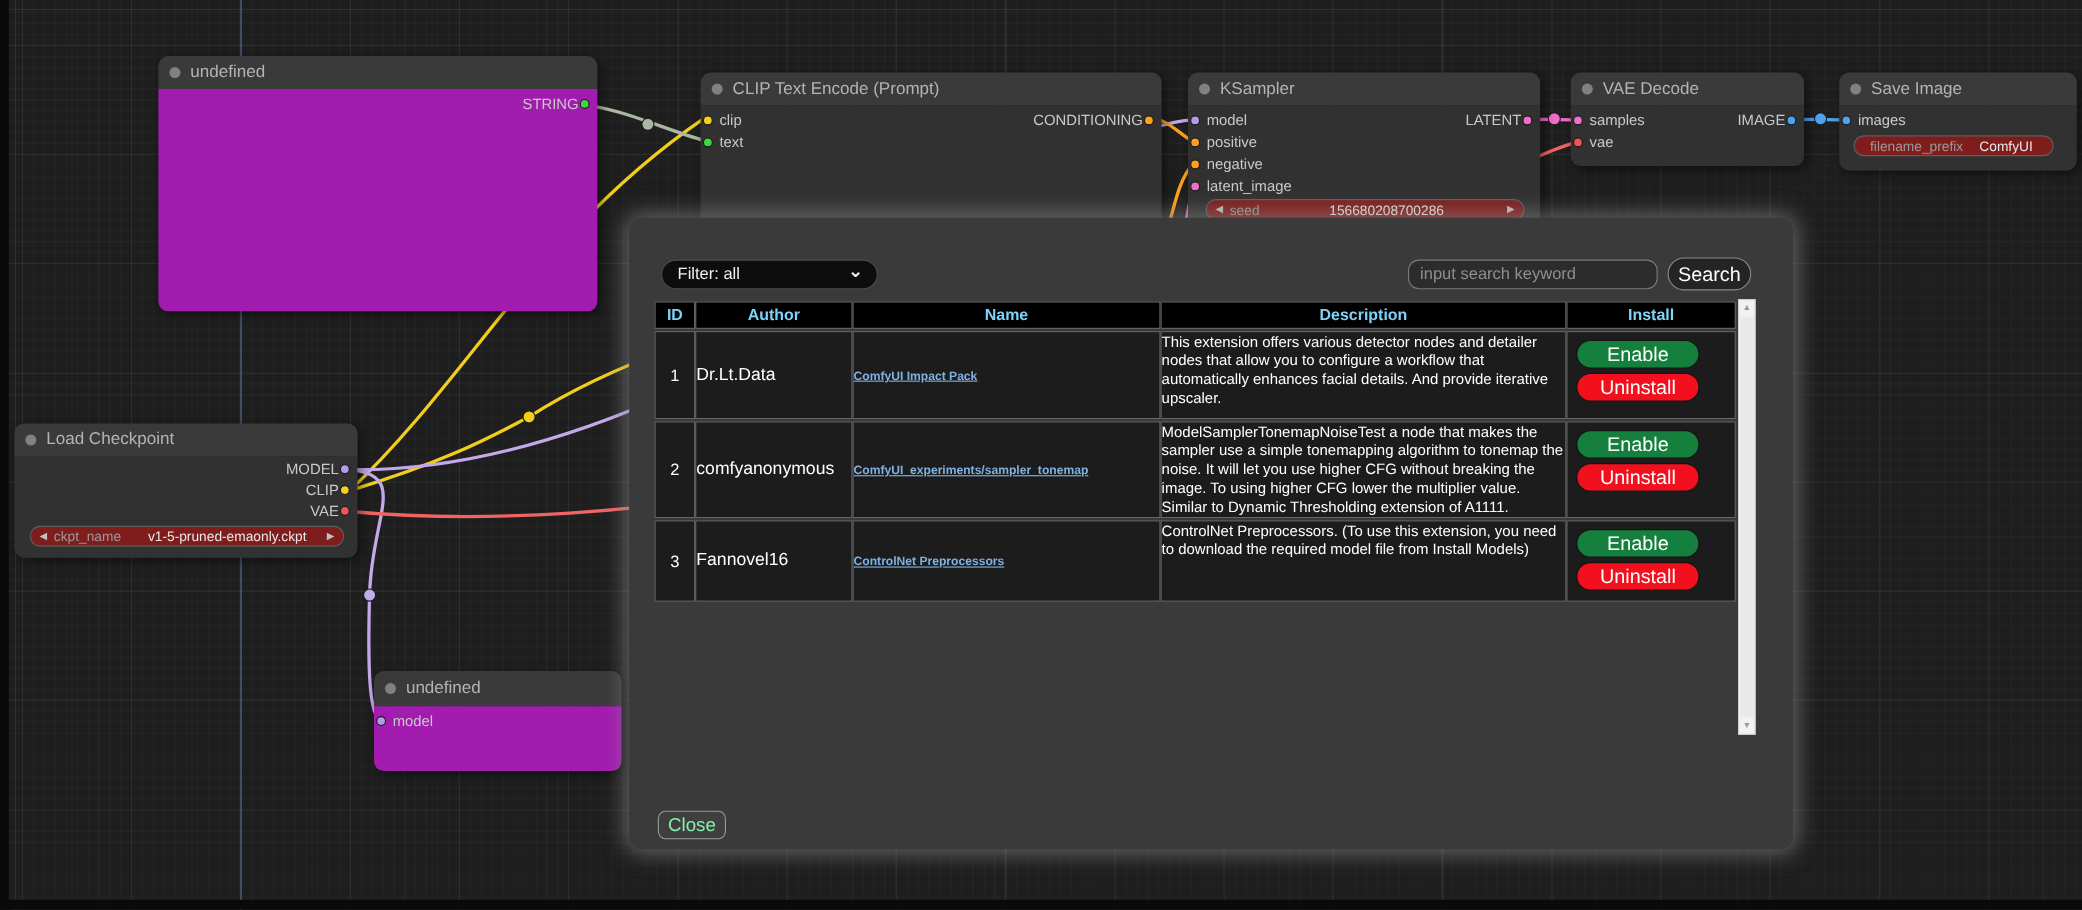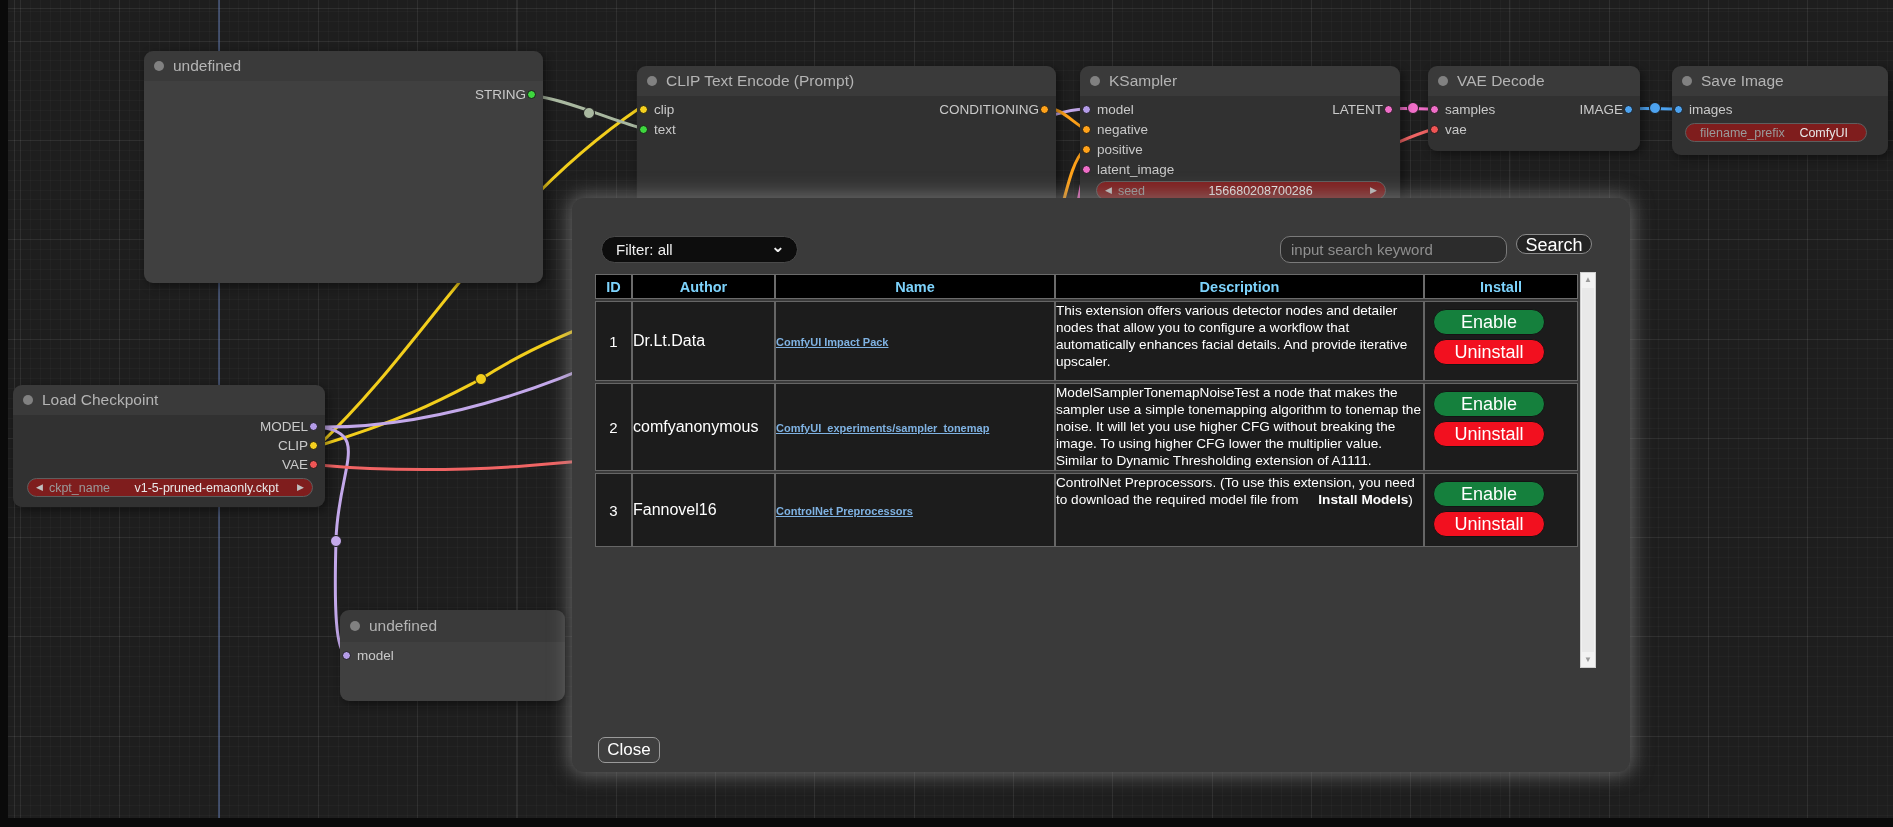--- a/index.html
+++ b/index.html
@@ -18,21 +18,21 @@
   .edge-left{position:absolute;left:0;top:0;width:8px;height:100%;background:#0a0a0a;z-index:5;}
   .edge-bottom{position:absolute;left:0;bottom:0;width:100%;height:9px;background:#0a0a0a;z-index:5;}
   svg.wires{position:absolute;left:0;top:0;z-index:2;}
 
   
   .node{position:absolute;z-index:3;border-radius:9px;box-shadow:3px 3px 10px rgba(0,0,0,0.45);}
   .ntitle{height:30px;background:#3a3a3a;border-radius:9px 9px 0 0;display:flex;align-items:center;padding:0 10px;}
   .tdot{width:10px;height:10px;border-radius:50%;background:#818181;margin-right:9px;flex:none;}
   .ttext{color:#b4b4b4;font-size:15.5px;white-space:nowrap;}
   .nbody{background:#313131;border-radius:0 0 9px 9px;padding-top:3px;position:relative;}
-  .nbody.red{background:#404040;}
+  .nbody.red{background:#a21caf;}
   .srow{position:relative;display:flex;align-items:center;height:20px;padding:0 17px;}
   .slabel{color:#c9c9c9;font-size:13.5px;white-space:nowrap;}
   .olabel{color:#c9c9c9;font-size:13.5px;margin-left:auto;white-space:nowrap;}
   .olabel.only{margin-left:auto;}
   .dot{position:absolute;width:9px;height:9px;border-radius:50%;border:1px solid #1a1a1a;box-sizing:border-box;top:50%;margin-top:-4.5px;}
   .din{left:2px;}
   .dout{right:7px;}
   .dot-model{background:#b49ce8;}
   .dot-orange{background:#ffa21a;}
   .dot-yellow{background:#f5d01e;}
@@ -51,47 +51,47 @@
   .dialog{position:absolute;left:572px;top:198px;width:1058px;height:574px;background:#3a3a3a;
     border-radius:12px;z-index:10;box-shadow:0 0 20px 3px rgba(140,140,140,0.65);}
   .filter-pill{position:absolute;left:29px;top:38px;width:197px;height:27px;background:#0d0d0d;
     border:1px solid #4a4a4a;border-radius:14px;display:flex;align-items:center;box-sizing:border-box;
     color:#f0f0f0;font-size:15px;padding:0 12px 0 14px;cursor:pointer;}
   .filter-pill .chev{margin-left:auto;font-size:17px;font-weight:bold;line-height:10px;margin-top:-6px;}
   .search-input{position:absolute;left:708px;top:38px;width:227px;height:27px;box-sizing:border-box;
     background:#2c2c2c;border:1px solid #7a7a7a;border-radius:10px;color:#ddd;font-size:15px;
     padding:0 10px;outline:none;font-family:inherit;}
   .search-input::placeholder{color:#8f8f8f;}
-  .search-btn{position:absolute;left:944px;top:36px;width:76px;height:20px;background:#242424;
+  .search-btn{position:absolute;left:944px;top:36px;width:76px;height:30px;background:#242424;
     border:1.5px solid #8a8a8a;border-radius:15px;color:#fff;font-size:18px;font-family:inherit;cursor:pointer;padding:0;}
   .table-wrap{position:absolute;left:23px;top:74px;width:1006px;height:396px;}
   table.ext{border-collapse:separate;border-spacing:0 2px;width:983px;table-layout:fixed;}
   table.ext th{background:#000;color:#7dd3fc;font-size:14.5px;font-weight:bold;height:23px;
     border:1px solid #6b6b6b;padding:0;}
   table.ext td{background:#1c1c1c;color:#fff;border:1px solid #666;padding:0;overflow:hidden;}
   tr.r1 td{height:78px;} tr.r2 td{height:86px;} tr.r3 td{height:72px;}
   td.c-id{text-align:center;font-size:15px;}
   td.c-author{padding-left:8px;font-size:16px;}
   td.c-name{padding-left:8px;white-space:nowrap;}
   td.c-name a{color:#7fb2e2;font-weight:bold;font-size:11px;text-decoration:underline;}
   td.c-desc{vertical-align:top;font-size:13.6px;line-height:17px;padding:3px 4px 0 5px;color:#f2f2f2;}
-  td.c-desc b{font-weight:bold;margin-left:16px;}
+  td.c-desc b{font-weight:normal;}
   td.c-install{vertical-align:top;}
   .btn-enable,.btn-uninstall{display:block;width:112px;height:26px;margin:7px 0 0 8px;border-radius:13px;
     font-size:18px;color:#fff;border:1px solid #141414;font-family:inherit;cursor:pointer;padding:0;line-height:24px;}
   .btn-uninstall{margin-top:4px;}
   .btn-enable{background:#15803d;}
   .btn-uninstall{background:#f2101f;}
   .vscroll{position:absolute;left:985px;top:0;width:16px;height:396px;background:#f2f2f2;
     border:1px solid #cfcfcf;box-sizing:border-box;}
   .vscroll .sarr{position:absolute;left:0;width:100%;text-align:center;color:#9a9a9a;font-size:8px;line-height:14px;}
   .vscroll .up{top:0;} .vscroll .dn{bottom:0;}
   .vscroll .thumb{position:absolute;left:1px;right:1px;top:15px;bottom:15px;background:#e9e9e9;}
   .close-btn{position:absolute;left:26px;top:539px;width:62px;height:26px;background:#3f3f3f;
-    border:1px solid #9a9a9a;border-radius:7px;color:#ffffff;font-size:17px;font-family:inherit;cursor:pointer;padding:0;}
+    border:1px solid #9a9a9a;border-radius:7px;color:#86efac;font-size:17px;font-family:inherit;cursor:pointer;padding:0;}
 </style>
 </head>
 <body>
 
 <div class="axis-line"></div>
 
 <svg class="wires" width="1893" height="827">
   <path d="M318,446 C410,418 448,396 481,379 C515,357 560,335 615,315" stroke="#f2ce1c" stroke-width="3" fill="none" stroke-linecap="round"></path>
   <path d="M318,446 C430,340 490,210 641,107" stroke="#f2ce1c" stroke-width="3" fill="none" stroke-linecap="round"></path>
   <path d="M536,96 C570,101 608,119 641,128" stroke="#a9b8a0" stroke-width="3" fill="none" stroke-linecap="round"></path>
@@ -149,25 +149,25 @@
   </div>
   <div class="nbody" style="height:110px;">
     <div class="srow">
       <span class="dot din dot-model"></span>
       <span class="slabel">model</span>
       <span class="olabel">LATENT</span>
       <span class="dot dout dot-pink"></span>
     </div>
     <div class="srow">
       <span class="dot din dot-orange"></span>
+      <span class="slabel">positive</span>
+    </div>
+    <div class="srow">
+      <span class="dot din dot-orange"></span>
       <span class="slabel">negative</span>
-    </div>
-    <div class="srow">
-      <span class="dot din dot-orange"></span>
-      <span class="slabel">positive</span>
     </div>
     <div class="srow">
       <span class="dot din dot-pink"></span>
       <span class="slabel">latent_image</span>
     </div>
   </div>
   <div class="widget" style="left:16px;right:14px;top:115px;">
     <span class="warrow">◀</span>
     <span class="wlabel">seed</span>
     <span class="wvalue">156680208700286</span>

